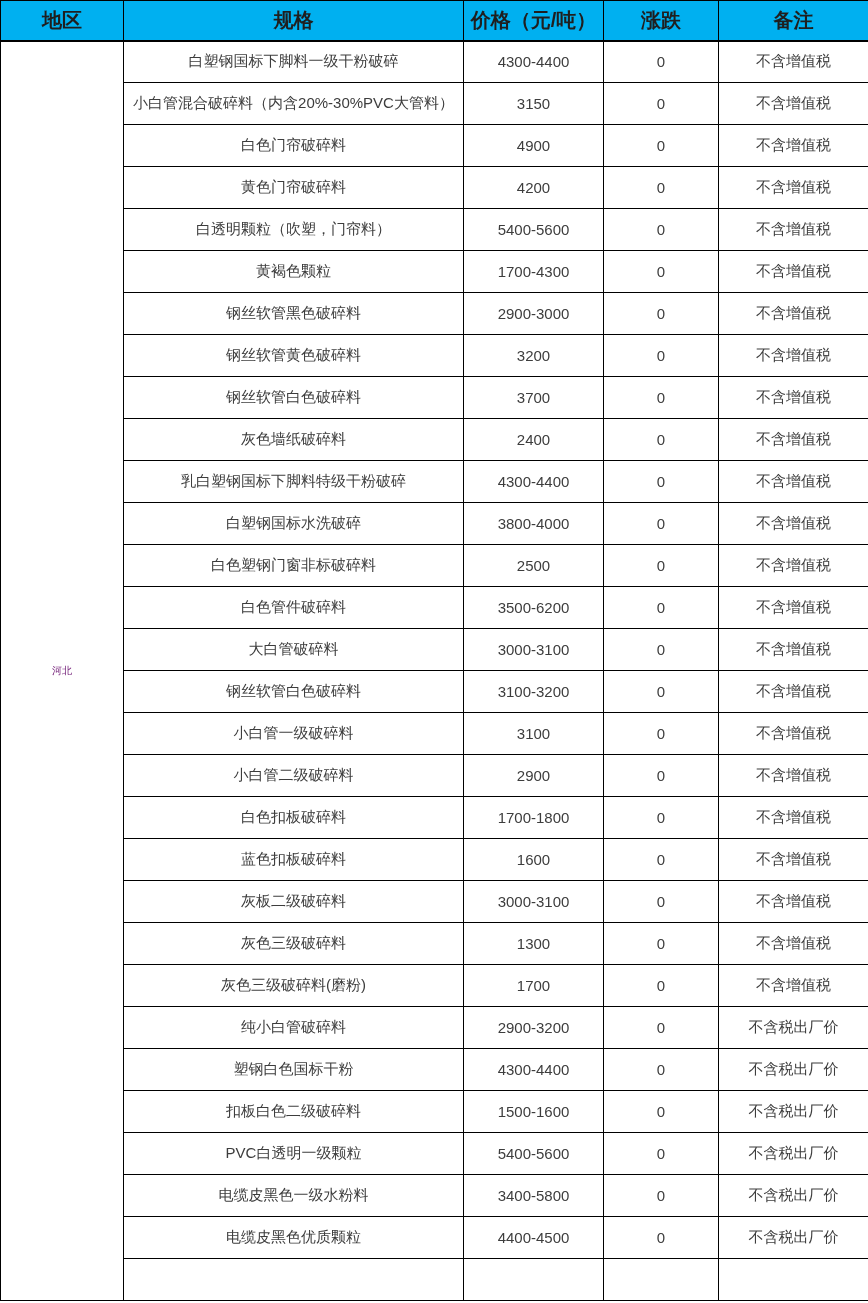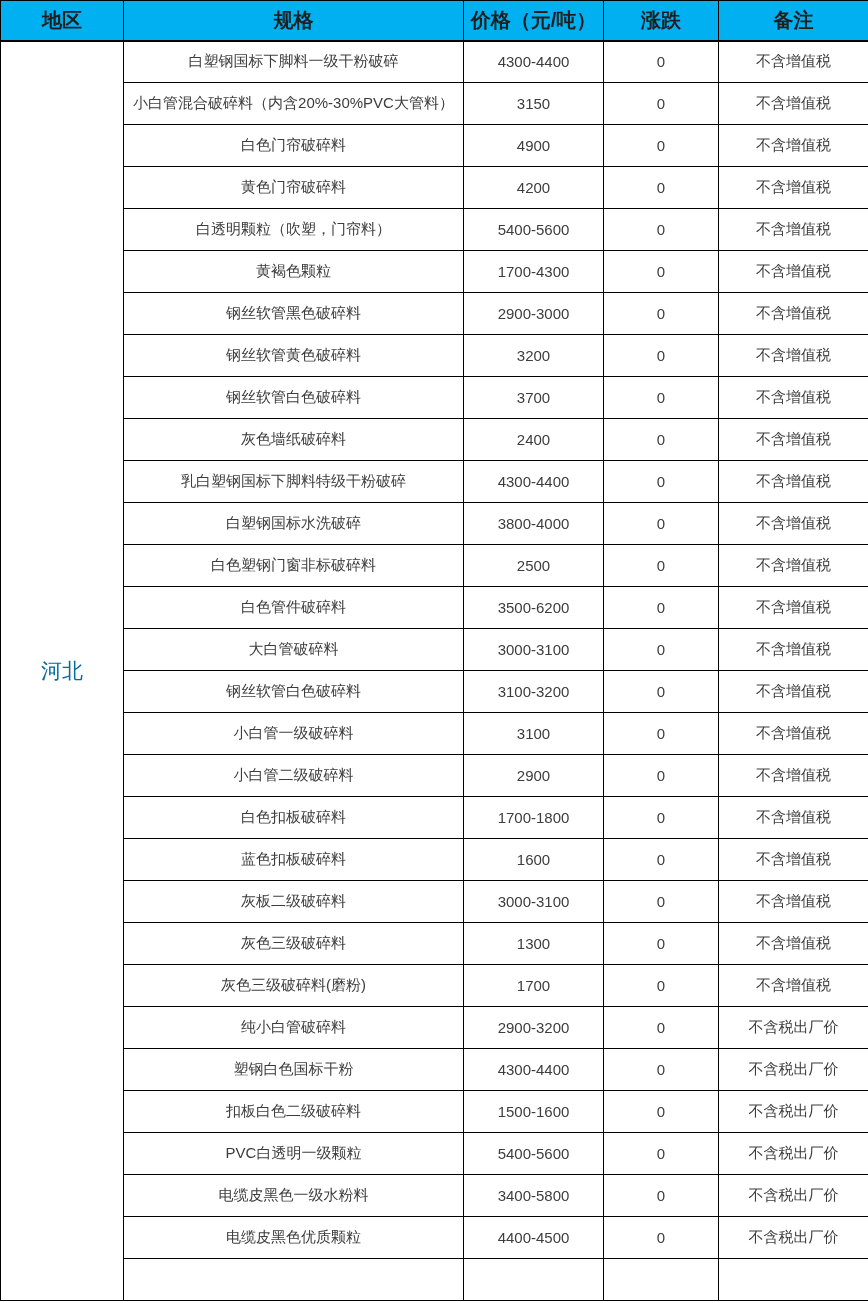--- a/index.html
+++ b/index.html
@@ -40,22 +40,22 @@
   .price-table tbody tr {
     height: 42px;
   }
   .price-table tbody td {
     color: #3d3d3d;
     font-size: 15px;
     font-weight: normal;
     background: #ffffff;
   }
   .price-table td.region-cell {
-    font-size: 21px;
-    color: #0369a1;
+    font-size: 10px;
+    color: #701a75;
   }
 </style>
 </head>
 <body>
 
 <table class="price-table">
   <colgroup>
     <col class="col-region">
     <col class="col-spec">
     <col class="col-price">

